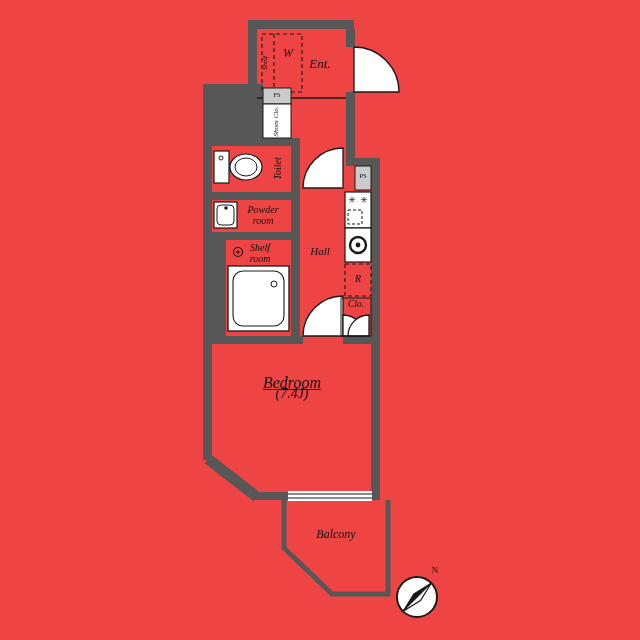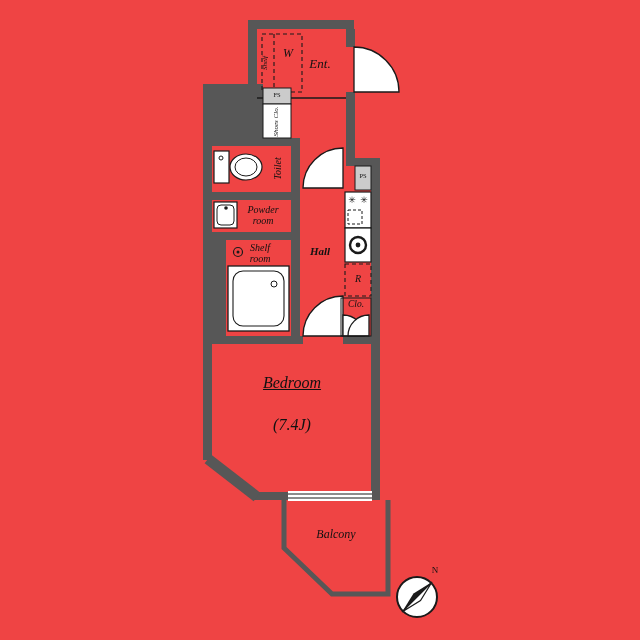--- a/index.html
+++ b/index.html
@@ -106,25 +106,25 @@
   </svg>
 
   <div class="lbl" style="left:296px;top:57px;width:48px;font-size:13px;">Ent.</div>
   <div class="lbl" style="left:274px;top:47px;width:28px;font-size:12px;">W</div>
   <div class="lbl vert" style="left:248px;top:57px;width:40px;height:12px;font-size:7px;">Shelf</div>
   <div class="lbl" style="left:263px;top:91px;width:28px;font-size:6.5px;font-style:normal;">FS</div>
   <div class="lbl vert" style="left:255px;top:117px;width:44px;height:9px;font-size:7px;">Shoes Clo.</div>
   <div class="lbl vert" style="left:253px;top:162px;width:50px;height:13px;font-size:10px;">Toilet</div>
   <div class="lbl" style="left:240px;top:204px;width:46px;font-size:10px;">Powder room</div>
   <div class="lbl" style="left:240px;top:242px;width:40px;font-size:10px;">Shelf room</div>
-  <div class="lbl" style="left:300px;top:245px;width:40px;font-size:11px;font-weight:bold;">Hall</div>
+  <div class="lbl" style="left:300px;top:245px;width:40px;font-size:11px;">Hall</div>
   <div class="lbl" style="left:355px;top:172px;width:16px;font-size:6.5px;font-style:normal;">PS</div>
   <div class="lbl" style="left:345px;top:273px;width:26px;font-size:10px;">R</div>
   <div class="lbl" style="left:341px;top:299px;width:30px;font-size:9.5px;">Clo.</div>
   <div class="lbl" style="left:232px;top:374px;width:120px;font-size:16px;text-decoration:underline;">Bedroom</div>
-  <div class="lbl" style="left:232px;top:416px;width:120px;font-size:16px;">(7.4J)</div>
+  <div class="lbl" style="left:232px;top:386px;width:120px;font-size:14px;">(7.4J)</div>
   <div class="lbl" style="left:296px;top:528px;width:80px;font-size:12px;">Balcony</div>
   <div class="lbl" style="left:427px;top:566px;width:16px;font-size:9px;font-style:normal;">N</div>
 
   <div class="lbl" style="left:346px;top:196px;width:12px;font-size:9px;font-style:normal;">✳</div>
   <div class="lbl" style="left:358px;top:196px;width:12px;font-size:9px;font-style:normal;">✳</div>
 
 </div>
 
 </body></html>

